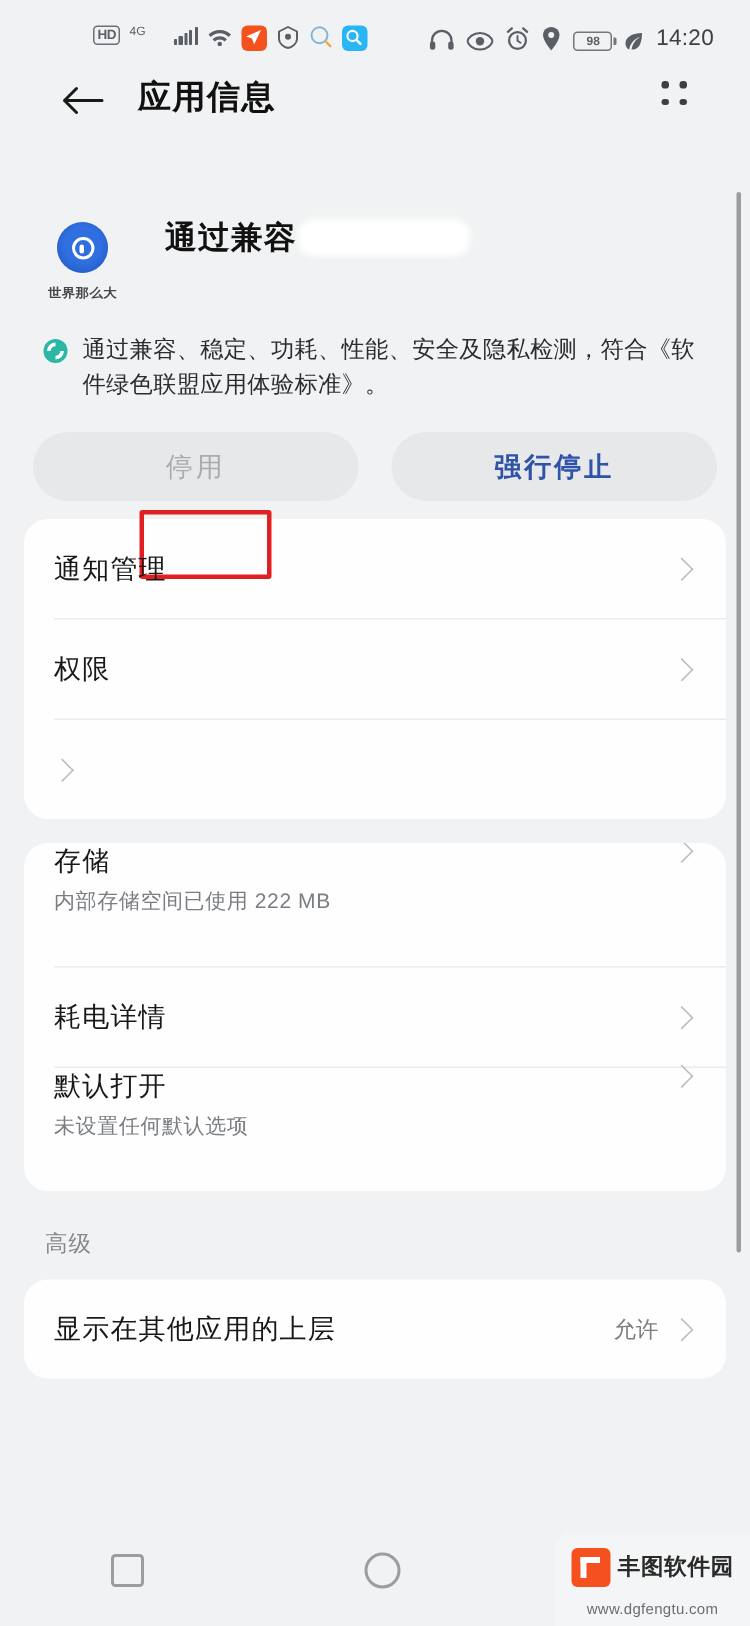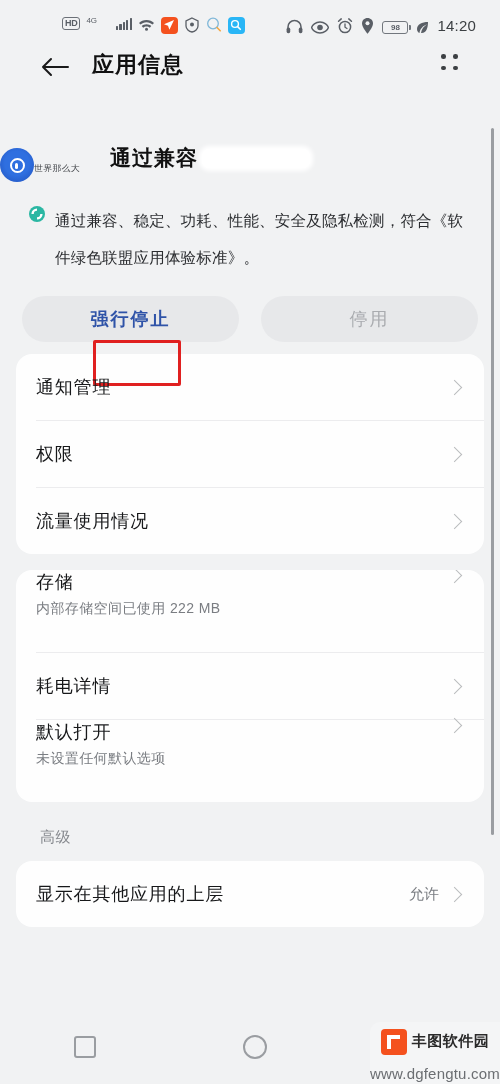--- a/index.html
+++ b/index.html
@@ -48,40 +48,40 @@
   
   .appbar{ height:72px; display:flex; align-items:flex-start; padding:0 38px; }
   .back{ width:34px;height:34px; display:flex;align-items:center;justify-content:center; cursor:pointer;}
   .title{ font-size:22px; font-weight:600; margin-left:20px; color:#111; letter-spacing:1px;}
   .dots4{ margin-left:auto; display:grid; grid-template-columns:repeat(2,5px);
           grid-gap:7px; padding:4px; cursor:pointer;}
   .dots4 i{ width:4.5px;height:4.5px;border-radius:50%;background:#3c4043;display:block;}
 
   
   .apphead{ display:flex; padding:18px 0 6px 0; }
-  .appicon-wrap{ width:110px; display:flex; flex-direction:row; align-items:center; padding-top:8px;}
+  .appicon-wrap{ width:110px; display:flex; flex-direction:column; align-items:center; padding-top:8px;font-weight:bold;}
   .appicon{
     width:34px;height:34px;border-radius:50%;
     background:radial-gradient(circle at 50% 45%, #2f6fe0 0%, #2f6fe0 48%, #1f50bb 100%);
     display:flex;align-items:center;justify-content:center;
   }
   .appicon .ring{ width:15px;height:15px;border:2.6px solid #ffffff;border-radius:50%; position:relative;}
   .appicon .ring:after{content:"";position:absolute;left:3.2px;top:3px;width:3px;height:6px;background:#fff;border-radius:2px;}
   .iconcap{ font-size:9px; color:#44474b; margin-top:7px; transform:scaleY(.92); letter-spacing:.2px;}
   .appmeta{ flex:1; padding-top:4px; }
   .appname-row{ display:flex; align-items:center; }
   .appname{ font-size:21px; font-weight:700; color:#111; letter-spacing:1px;}
   .redact{ width:108px; height:19px; background:#ffffff; margin-left:4px; border-radius:7px;
            box-shadow:0 0 4px 3px #ffffff; }
   .appver{ font-size:15px; color:#5f6368; margin-top:11px; letter-spacing:.3px;}
 
   
   .cert{ display:flex; padding:14px 24px 4px 28px; }
   .cert-icon{ flex:0 0 auto; margin-top:3px; margin-right:9px; }
-  .cert-text{ font-size:15.5px; line-height:37px; color:#2b2d30; letter-spacing:.2px;}
+  .cert-text{ font-size:15.5px; line-height:23px; color:#2b2d30; letter-spacing:.2px;}
 
   
   .btnrow{ display:flex; gap:22px; padding:16px 22px 12px 22px; }
   .btn{
     flex:1; height:46px; border-radius:23px; background:#e7e8ea;
     display:flex; align-items:center; justify-content:center;
     font-size:18px; letter-spacing:2px; cursor:pointer; border:none;
     font-family:inherit;
   }
   .btn.disabled{ color:#a9abaf; }
@@ -101,21 +101,21 @@
   }
   .row .txt{ flex:1; }
   .row .lbl{ font-size:18px; color:#17181a; letter-spacing:.8px;}
   .row .sub{ font-size:14px; color:#7a7d82; margin-top:6px; letter-spacing:.4px;}
   .row.two{ min-height:82px; align-items:flex-start;}
   .row .val{ font-size:15px; color:#7a7d82; margin-right:10px;}
   .divider{ height:1px; background:#ececee; margin-left:20px; }
   .chev{ width:11px;height:11px; border-right:1.8px solid #b9bbbe; border-top:1.8px solid #b9bbbe;
          transform:rotate(45deg); margin-right:4px; }
 
-  .section-title{ font-size:15px; color:#85888d; padding:10px 0 14px 40px; letter-spacing:.6px;}
+  .section-title{ font-size:15px; color:#85888d; padding:10px 0 14px 30px; letter-spacing:.6px;}
 
   
   .scrollbar{ position:absolute; right:6px; top:128px; width:3px; height:707px;
               background:#9a9da1; border-radius:2px; }
 
   
   .navbar{
     position:absolute; left:0; bottom:0; width:500px; height:74px;
     display:flex; align-items:center; justify-content:space-around; background:#f1f2f3;
   }
@@ -132,21 +132,21 @@
     background:#f4f5f6; display:flex; flex-direction:column; align-items:center;
     justify-content:center; border-top-left-radius:10px; padding-top:4px;
   }
   .wm-row{ display:flex; align-items:center; gap:5px; }
   .wm-mark{
     width:26px;height:26px;background:#f4511e;border-radius:4px;position:relative;
   }
   .wm-mark:before{content:"";position:absolute;left:6px;top:6px;width:13px;height:4px;background:#fff;}
   .wm-mark:after{content:"";position:absolute;left:6px;top:6px;width:4px;height:14px;background:#fff;}
   .wm-name{ font-size:15px; font-weight:700; color:#2a2a2a; letter-spacing:.5px;}
-  .wm-url{ font-size:15px; color:#6b6e72; margin-top:10px; letter-spacing:.2px;}
+  .wm-url{ font-size:10px; color:#6b6e72; margin-top:10px; letter-spacing:.2px;}
 </style>
 </head>
 <body>
 
 <div class="statusbar">
   <div class="sb-left">
     <span class="hd-badge">HD</span>
     <span class="net">
       <sup>4G</sup>
       <span class="bars">
@@ -263,44 +263,41 @@
     <svg width="18" height="18" viewBox="0 0 18 18">
         <circle cx="9" cy="9" r="8" fill="#2bb7a3"></circle>
         <path d="M9 3.4A5.6 5.6 0 003.4 9h2.4A3.2 3.2 0 019 5.8z" fill="#fff"></path>
         <path d="M9 14.6A5.6 5.6 0 0014.6 9h-2.4A3.2 3.2 0 019 12.2z" fill="#fff"></path>
       </svg>
   </span>
   <span class="cert-text">通过兼容、稳定、功耗、性能、安全及隐私检测，符合《软件绿色联盟应用体验标准》。</span>
 </div>
 
 <div class="btnrow">
+  <button class="btn disabled">停用</button>
   <button class="btn primary">强行停止</button>
-  <button class="btn disabled">停用</button>
 </div>
 <div class="redbox"></div>
 
 <div class="card">
   <div class="row">
     <div class="txt">
         <div class="lbl">通知管理</div>
       </div>
     <div class="chev"></div>
   </div>
   <div class="divider"></div>
   <div class="row">
     <div class="txt">
         <div class="lbl">权限</div>
       </div>
     <div class="chev"></div>
   </div>
   <div class="divider"></div>
   <div class="row">
-    <div class="txt">
-        <div class="lbl">流量使用情况</div>
-      </div>
     <div class="chev"></div>
   </div>
 </div>
 
 <div class="card">
   <div class="row two">
     <div class="txt">
       <div class="lbl">存储</div>
       <div class="sub">内部存储空间已使用 222 MB</div>
     </div>

